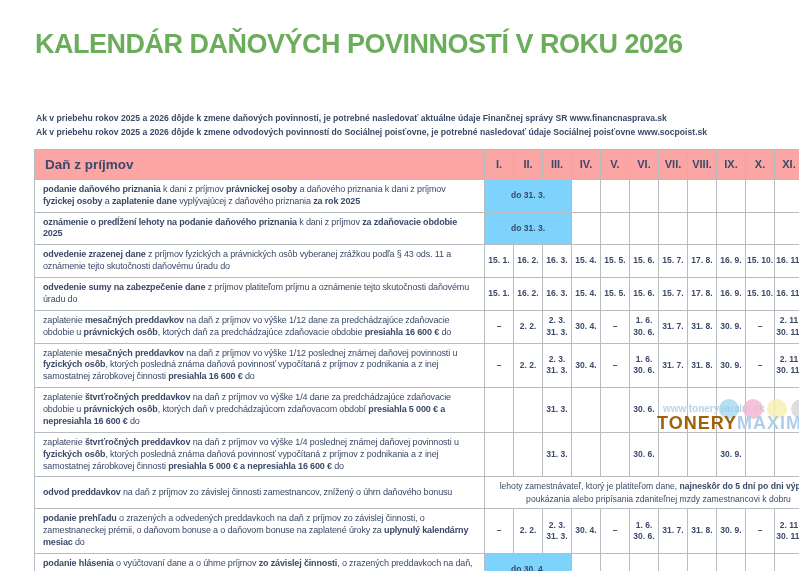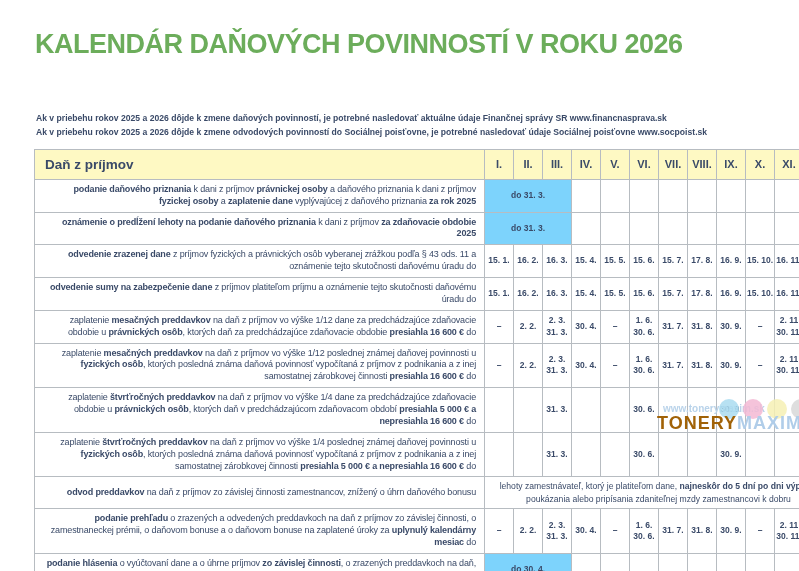--- a/index.html
+++ b/index.html
@@ -4,24 +4,24 @@
 <style>
   html,body{margin:0;padding:0;width:799px;height:571px;overflow:hidden;background:#ffffff;
     font-family:"Liberation Sans", sans-serif;}
   .page{position:relative;width:799px;height:438px;padding-left:20px;}
   .title{color:#6cad5b;font-size:27px;font-weight:bold;letter-spacing:-0.5px;
     margin:0;padding:30px 0 0 15px;line-height:1.05;}
   .subtitles{padding:7px 0 0 16px;color:#3a4a68;font-size:8.6px;font-weight:bold;line-height:1.6;margin-top:47px;}
   .subtitles .url{font-weight:bold;}
   table{border-collapse:collapse;table-layout:fixed;width:775px;margin:9px 0 0 14px;}
   th,td{border:1px solid #b7bcc1;color:#3a4a68;}
-  th{background:#fef9c3;}
+  th{background:#fca5a5;}
   th.desc-head{width:429px;text-align:left;font-size:13.5px;font-weight:bold;padding:7px 10px;}
   th.month-head{width:28px;font-size:11px;font-weight:bold;text-align:center;padding:7px 0;}
-  td.desc{font-size:9px;letter-spacing:-0.15px;line-height:1.32;padding:4px 8px;text-align:right;
+  td.desc{font-size:9px;letter-spacing:-0.15px;line-height:1.32;padding:4px 8px;text-align:left;
     vertical-align:middle;}
   td.desc .b{font-weight:bold;}
   td.date{font-size:8.5px;font-weight:bold;text-align:center;vertical-align:middle;
     padding:2px 1px;white-space:pre-line;line-height:1.35;}
   td.shaded{background:#7dd3fc;}
   td.note{font-size:8.6px;text-align:center;vertical-align:middle;padding:3px 6px;line-height:1.45;}
   td.note .b{font-weight:bold;}
   .watermark{position:absolute;right:6px;bottom:0;width:170px;height:36px;pointer-events:none;}
   .wm-url{position:absolute;left:20px;top:1px;font-size:10px;color:#b9d3ea;font-weight:bold;}
   .wm-dots{position:absolute;right:2px;top:-3px;display:flex;}

